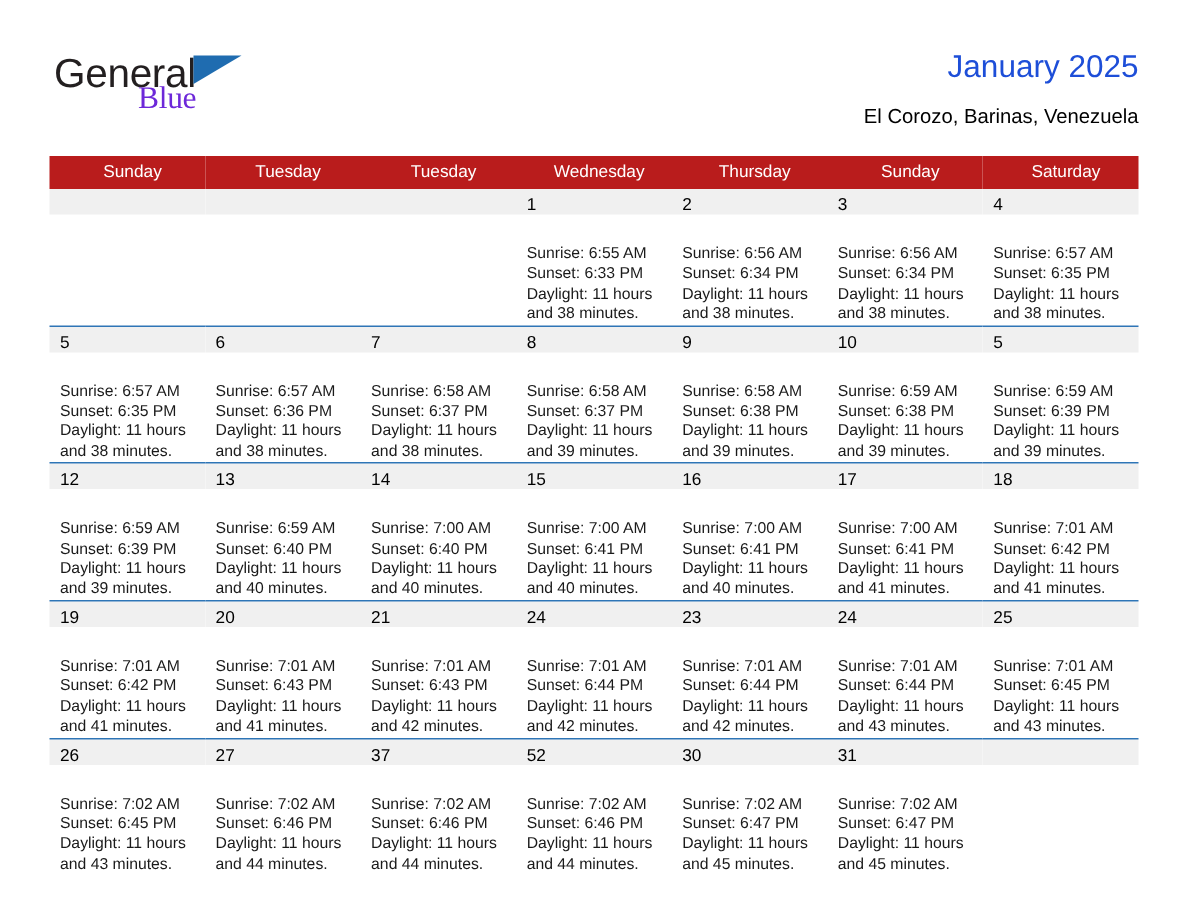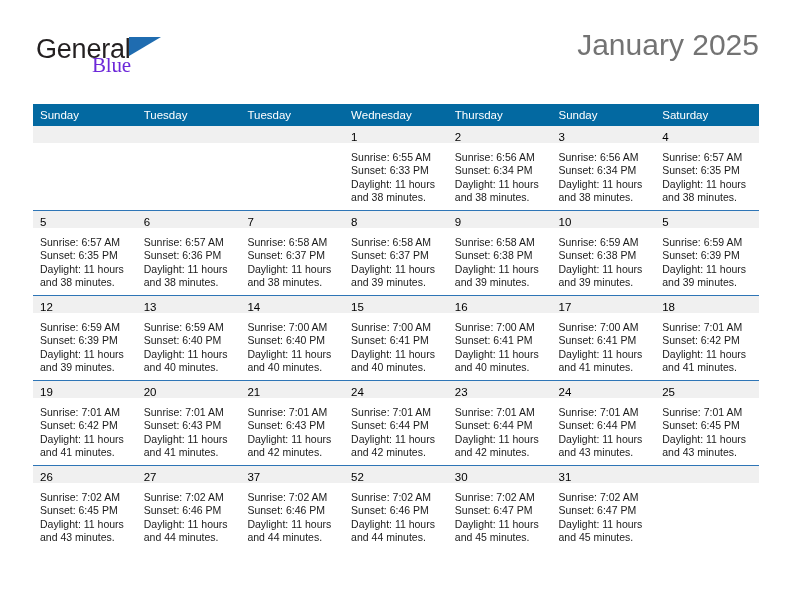--- a/index.html
+++ b/index.html
@@ -66,22 +66,22 @@
     border-bottom: 19px solid transparent;
   }
 
   .title-block {
     position: absolute;
     right: 0;
     top: 0;
     text-align: right;
   }
   .cal-title {
-    font-size: 30px;
-    color: #737373;
+    font-size: 21px;
+    color: #1d4ed8;
     line-height: 34px;
     white-space: nowrap;
   }
   .cal-subtitle {
     font-size: 13.5px;
     color: #000000;
     line-height: 20px;
     margin-top: 6px;
     white-space: nowrap;
   }
@@ -90,25 +90,25 @@
   .calendar {
     position: absolute;
     left: 33px;
     top: 104px;
     width: 726px;
     border-collapse: collapse;
     table-layout: fixed;
   }
 
   .calendar th {
-    background: #0369a1;
+    background: #b91c1c;
     color: #ffffff;
     font-size: 11.5px;
     font-weight: normal;
-    text-align: left;
+    text-align: center;
     padding: 5px 0 5px 7px;
     height: 12px;
     border: none;
   }
 
   .calendar td {
     vertical-align: top;
     padding: 0;
     height: 84px;
     border-top: 1px solid #2e75b6;
@@ -125,21 +125,21 @@
     height: 17px;
     padding: 1px 0 0 7px;
     box-sizing: border-box;
   }
   .daynum {
     font-size: 11.5px;
     color: #000000;
     line-height: 15px;
   }
   .cell-body {
-    padding: 8px 6px 0 7px;
+    padding: 20px 6px 0 7px;
   }
   .cell-line {
     font-size: 10.5px;
     line-height: 13.4px;
     color: #1a1a1a;
     white-space: nowrap;
   }
 </style>
 </head>
 <body>
@@ -149,20 +149,21 @@
   <div class="header">
 
     <div class="logo">
       <span class="logo-general">General</span>
       <span class="logo-triangle"></span>
       <span class="logo-blue">Blue</span>
     </div>
 
     <div class="title-block">
       <div class="cal-title">January 2025</div>
+      <div class="cal-subtitle">El Corozo, Barinas, Venezuela</div>
     </div>
 
   </div>
 
   <table class="calendar">
     <thead>
       <tr>
         <th>Sunday</th>
         <th>Tuesday</th>
         <th>Tuesday</th>

